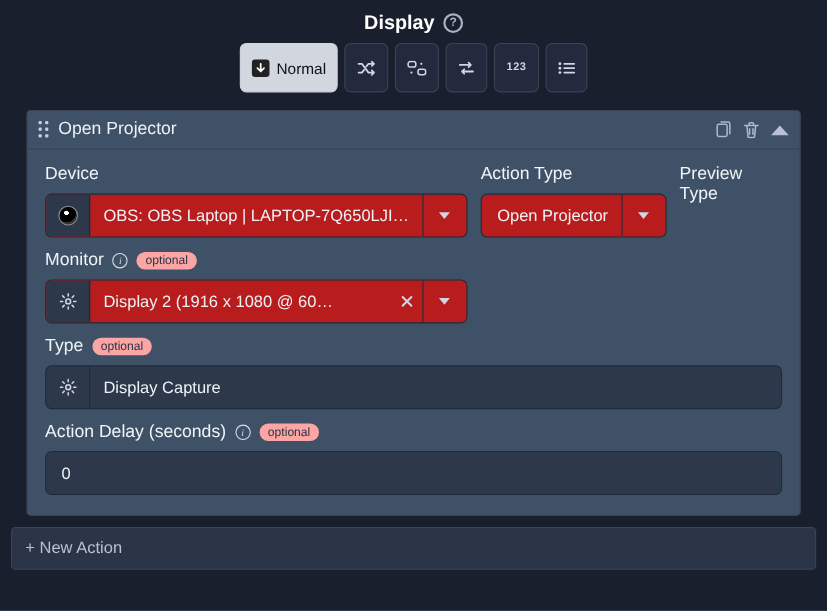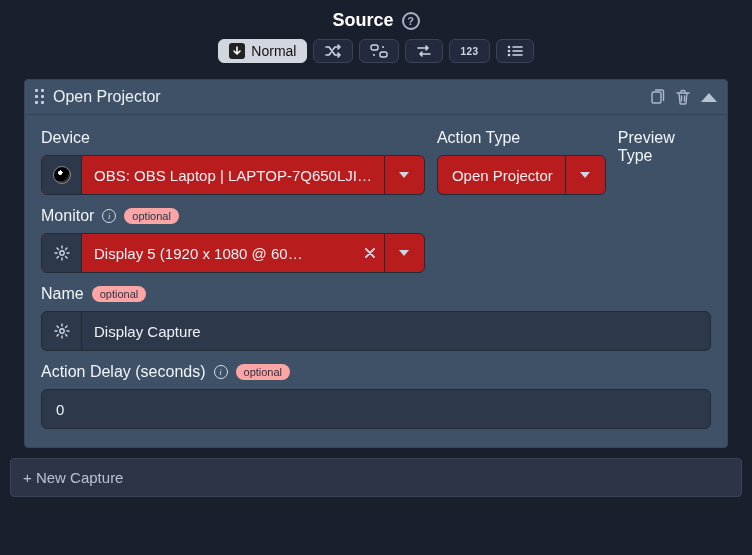--- a/index.html
+++ b/index.html
@@ -31,21 +31,21 @@
     font-size: 11px;
     color: #a9b2c3;
   }
   .mode-bar {
     display: flex;
     justify-content: center;
     gap: 6px;
     padding-bottom: 10px;
   }
   .mode-btn {
-    height: 24px;
+    height: 45px;
     min-width: 36px;
     padding: 0 10px;
     border-radius: 6px;
     border: 1px solid #3b4356;
     background: #232a3d;
     color: #cfd6e4;
     display: inline-flex;
     align-items: center;
     justify-content: center;
     gap: 6px;
@@ -234,21 +234,21 @@
     padding: 10px 12px;
     color: #b9c2d3;
     font-size: 15px;
     cursor: pointer;
   }
 </style>
 </head>
 <body>
 
 <div class="header">
-  <span>Source</span>
+  <span>Display</span>
   <span class="help-circle">?</span>
 </div>
 
 <div class="mode-bar">
   <div class="mode-btn active">
     <span class="down-box">
       <svg width="10" height="10" viewBox="0 0 10 10">
           <path d="M5 1v6M2 5l3 3 3-3" stroke="#fff" stroke-width="1.6" fill="none" stroke-linecap="round" stroke-linejoin="round"></path>
         </svg>
     </span>
@@ -356,35 +356,35 @@
           <span class="info-dot">i</span>
           <span class="pill">optional</span>
         </div>
         <div class="select">
           <div class="lead gear">
             <svg width="18" height="18" viewBox="0 0 18 18">
                 <circle cx="9" cy="9" r="2.2" stroke="#cfd6e4" stroke-width="1.4" fill="none"></circle>
                 <path d="M9 2v2M9 14v2M2 9h2M14 9h2M4 4l1.4 1.4M12.6 12.6L14 14M14 4l-1.4 1.4M5.4 12.6L4 14" stroke="#cfd6e4" stroke-width="1.4" stroke-linecap="round"></path>
               </svg>
           </div>
-          <div class="value">Display 5 (1920 x 1080 @ 60…</div>
+          <div class="value">Display 2 (1916 x 1080 @ 60…</div>
           <div class="clear">
             <svg width="12" height="12" viewBox="0 0 12 12">
                 <path d="M2 2l8 8M10 2l-8 8" stroke="#cfd6e4" stroke-width="1.8" stroke-linecap="round"></path>
               </svg>
           </div>
           <div class="caret">
               <span class="chev"></span>
             </div>
         </div>
       </div>
 
       <div class="field-full">
         <div class="label-row">
-          <span class="label">Name</span>
+          <span class="label">Type</span>
           <span class="pill">optional</span>
         </div>
         <div class="text-input">
           <div class="lead gear">
             <svg width="18" height="18" viewBox="0 0 18 18">
                 <circle cx="9" cy="9" r="2.2" stroke="#cfd6e4" stroke-width="1.4" fill="none"></circle>
                 <path d="M9 2v2M9 14v2M2 9h2M14 9h2M4 4l1.4 1.4M12.6 12.6L14 14M14 4l-1.4 1.4M5.4 12.6L4 14" stroke="#cfd6e4" stroke-width="1.4" stroke-linecap="round"></path>
               </svg>
           </div>
           <input type="text" value="Display Capture" style="">
@@ -400,14 +400,14 @@
         <div class="plain-input">
           <input type="text" value="0" style="">
         </div>
       </div>
 
     </div>
   </div>
 </div>
 
 <div class="new-action">
-  <span>+ New Capture</span>
+  <span>+ New Action</span>
 </div>
 
 </body></html>

